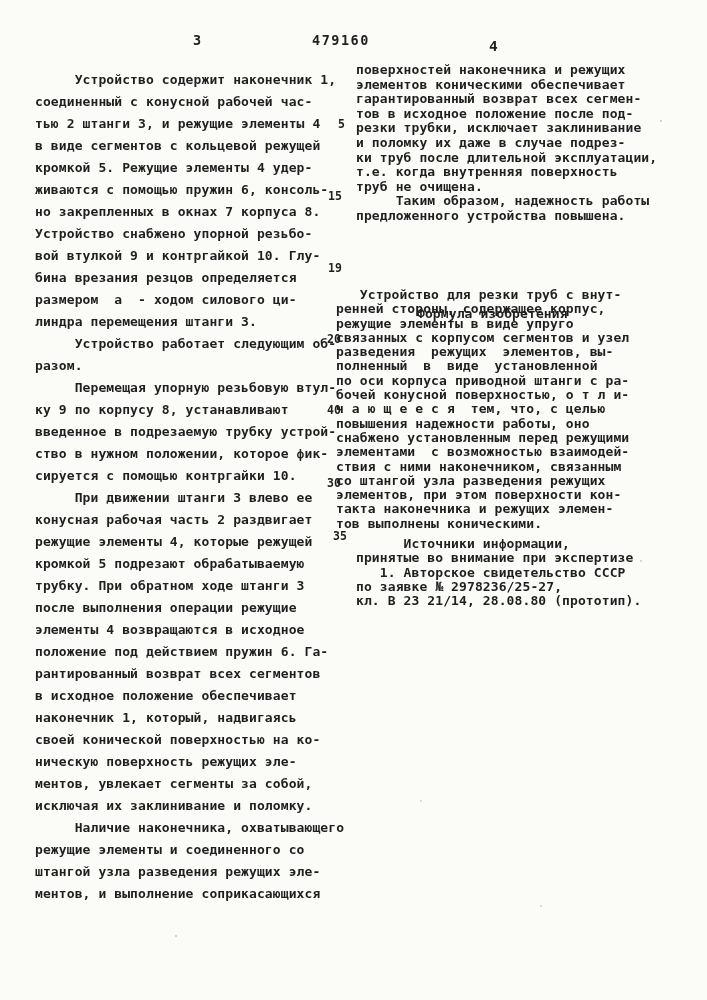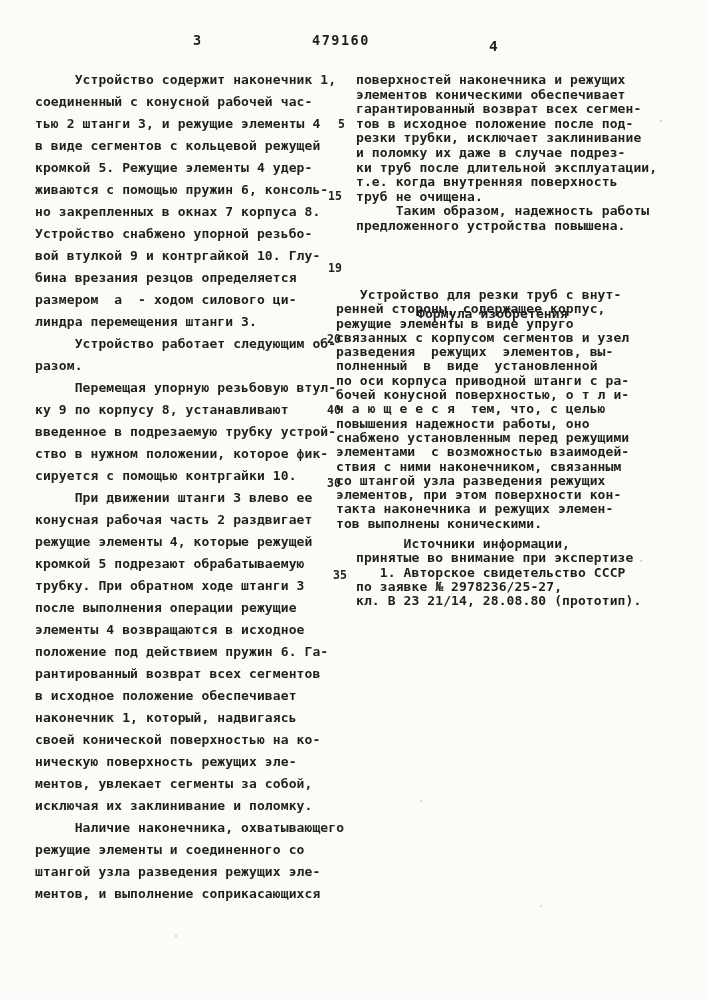--- a/index.html
+++ b/index.html
@@ -13,21 +13,21 @@
     font-weight:700;
     overflow:hidden;
   }
   .txt{
     position:absolute;
     white-space:pre;
     font-size:13px;
     letter-spacing:0.1px;
   }
   #left-col{left:35px;top:69px;line-height:22px;}
-  #right-intro{left:356px;top:73px;line-height:14.6px;}
+  #right-intro{left:356px;top:63px;line-height:14.6px;}
   #formula-heading{left:417px;top:261px;margin-top:45px;}
   #right-formula{left:336px;top:288px;line-height:14.3px;}
   #right-sources{left:356px;top:537px;line-height:14.3px;}
   .hdr{position:absolute;font-size:13.5px;letter-spacing:0.5px;}
   #hdr-left{left:193px;top:32px;}
   #hdr-center{left:312px;top:32px;letter-spacing:1.5px;}
   #hdr-right{left:489px;top:38px;font-size:14.5px;}
   .gutter-num{
     position:absolute;
     font-size:11.5px;
@@ -131,15 +131,15 @@
    1. Авторское свидетельство СССР
 по заявке № 2978236/25-27,
 кл. В 23 21/14, 28.08.80 (прототип).</div>
 
   <div class="gutter-num" style="left:338px;top:117px">5</div>
   <div class="gutter-num" style="left:328px;top:189px">15</div>
   <div class="gutter-num" style="left:328px;top:261px">19</div>
   <div class="gutter-num" style="left:327px;top:332px">20</div>
   <div class="gutter-num" style="left:327px;top:403px">40</div>
   <div class="gutter-num" style="left:327px;top:476px">30</div>
-  <div class="gutter-num" style="left:333px;top:568px">35</div>
+  <div class="gutter-num" style="left:333px;top:529px">35</div>
 
 </div>
 
 </body></html>

